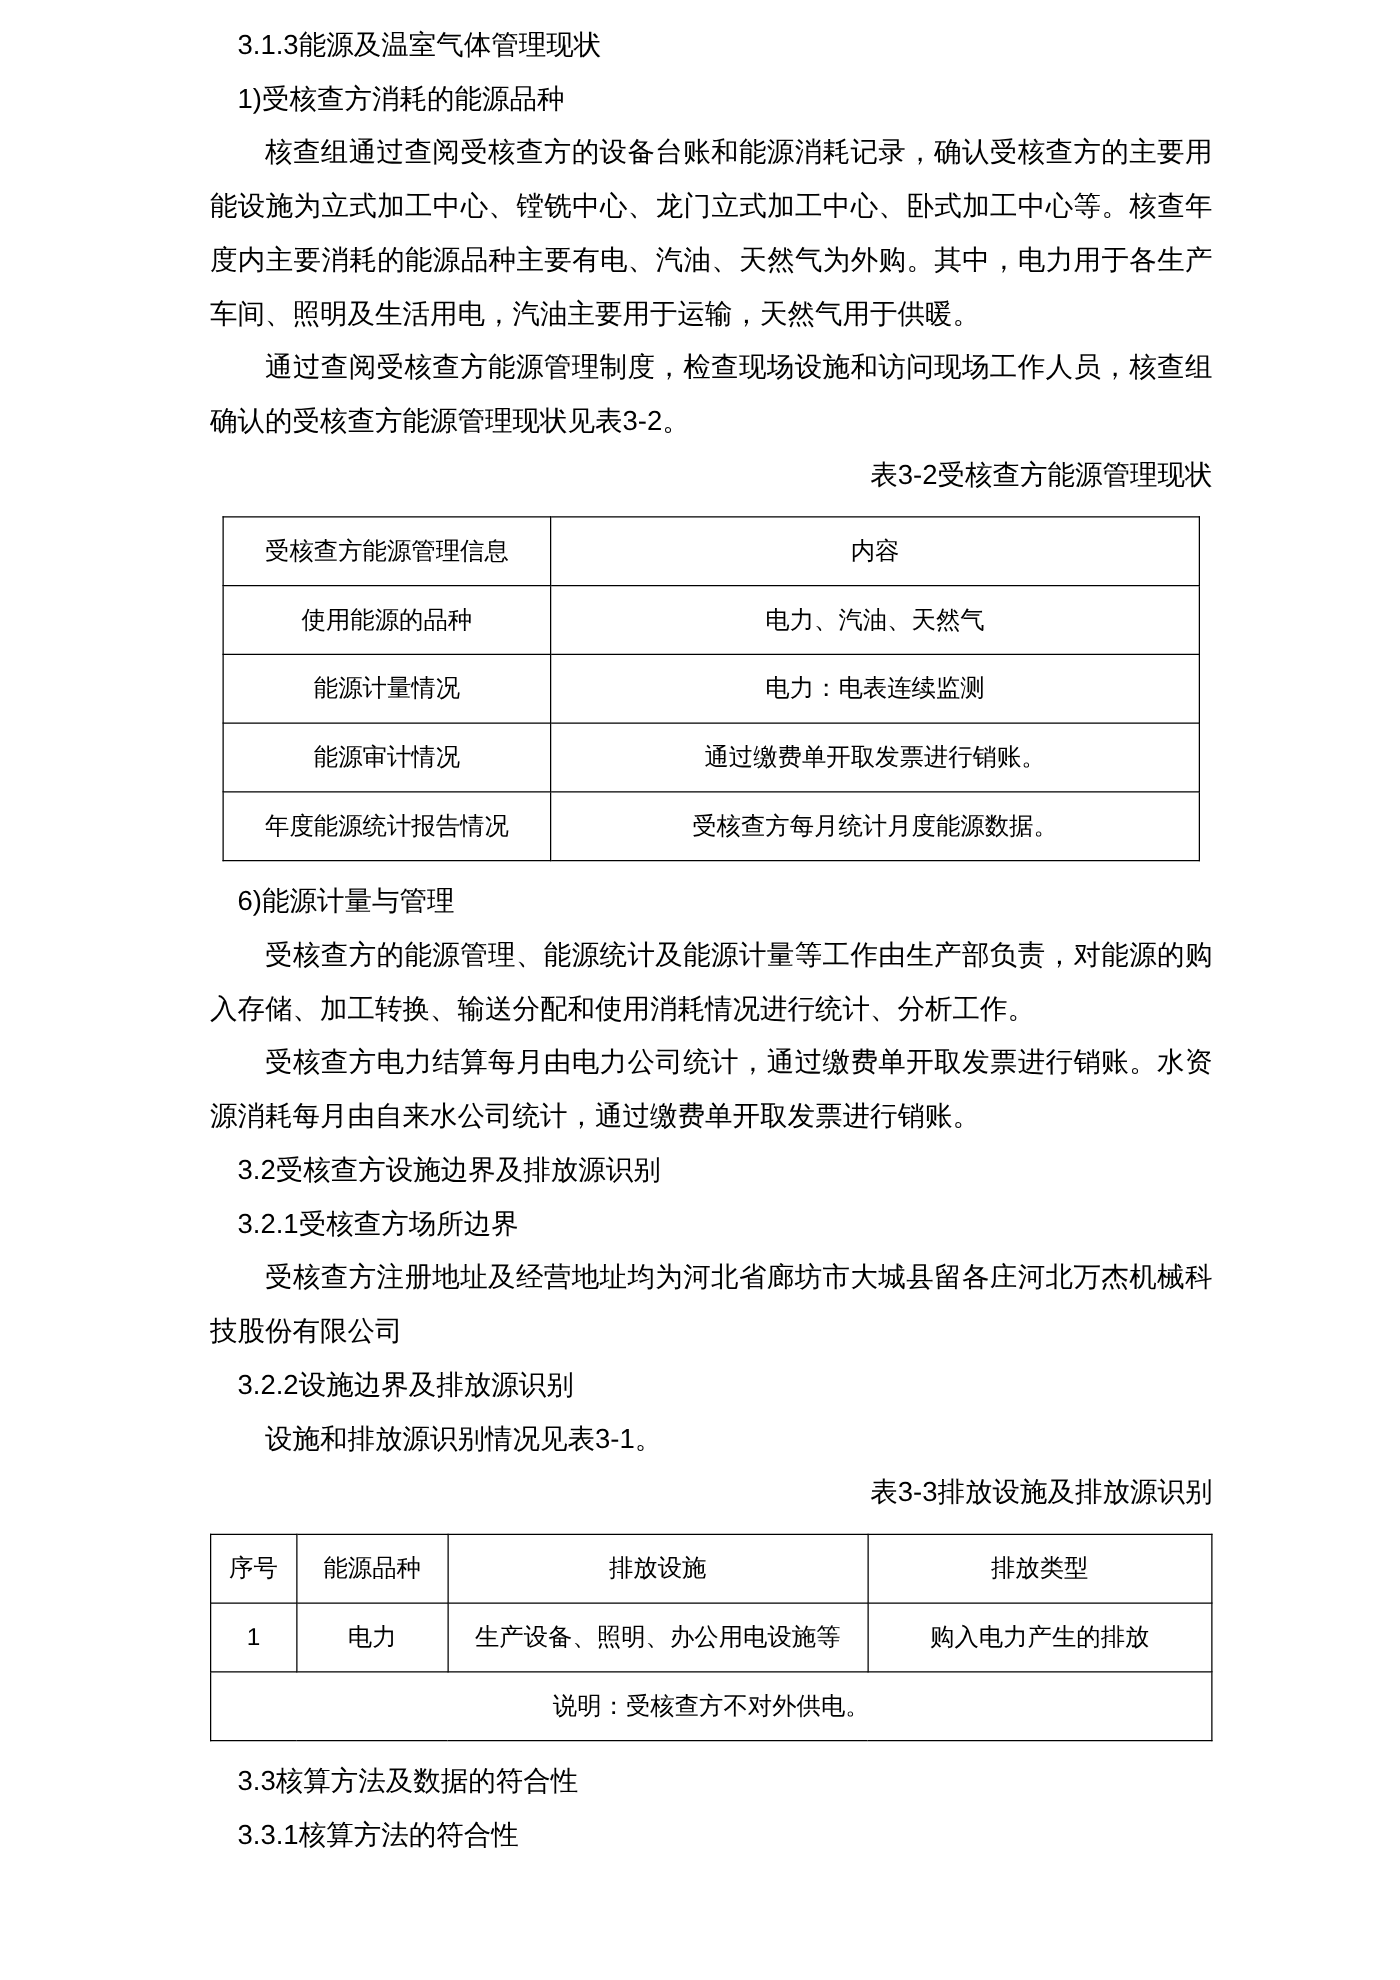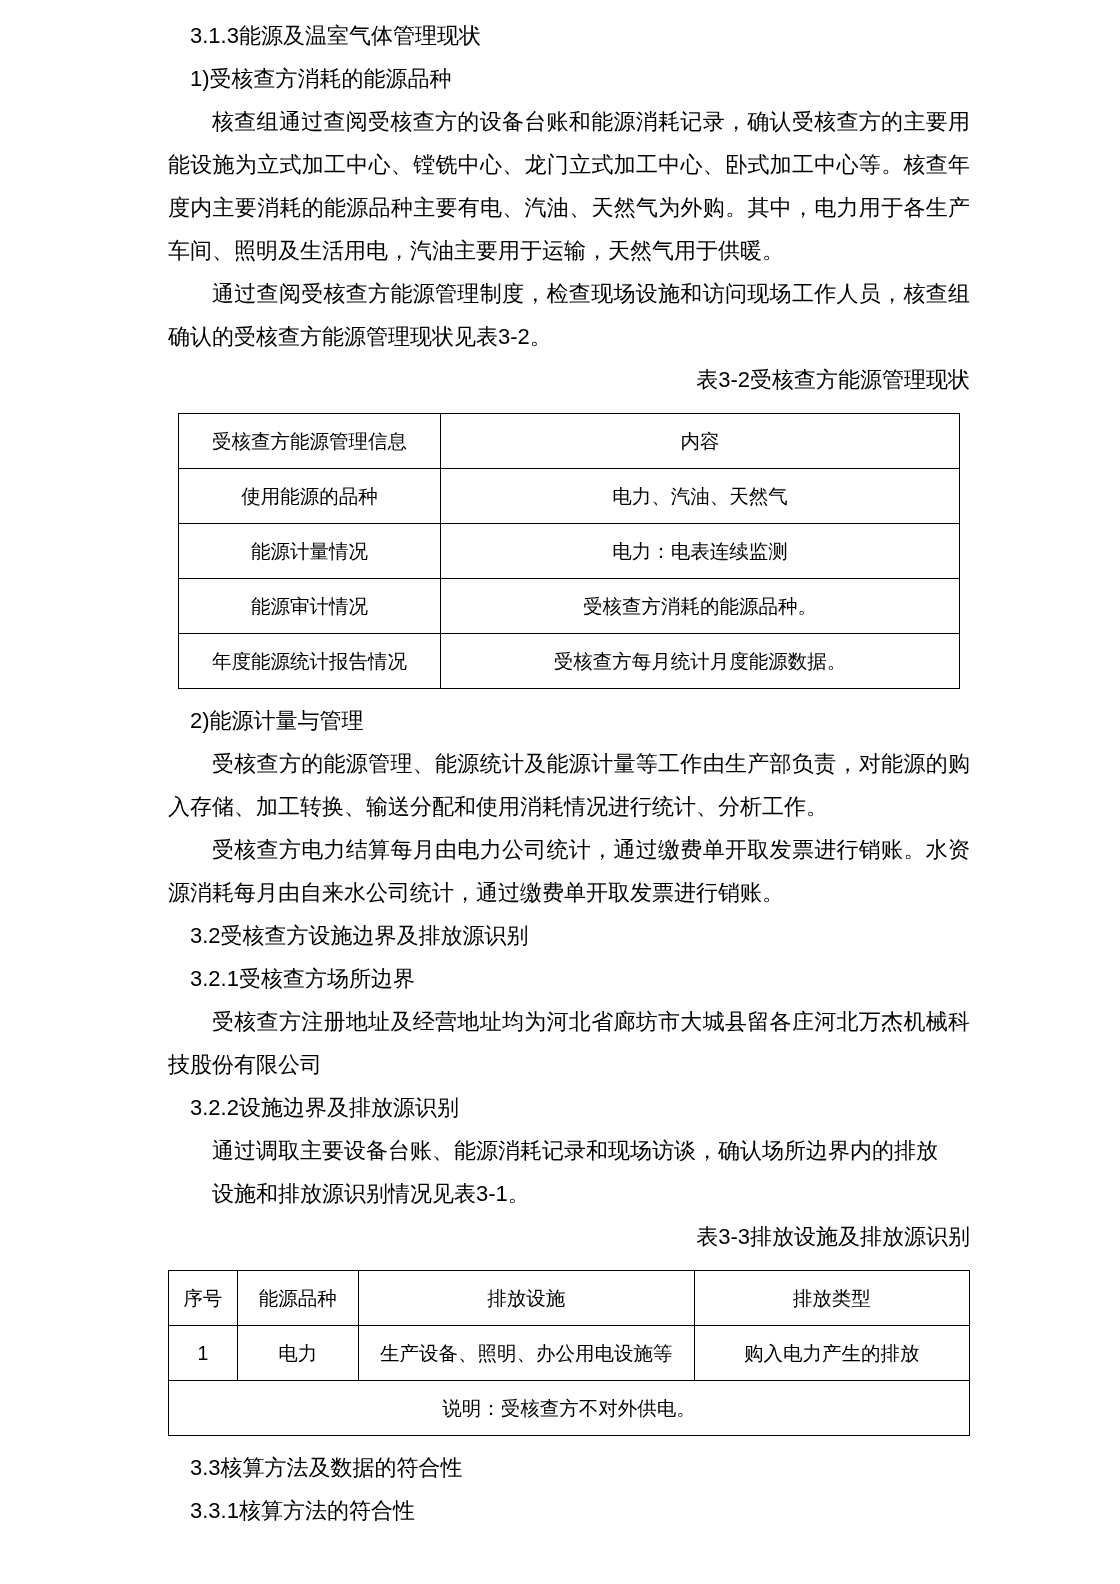--- a/index.html
+++ b/index.html
@@ -89,39 +89,38 @@
         <tr>
           <td class="c1">使用能源的品种</td>
           <td class="c2">电力、汽油、天然气</td>
         </tr>
         <tr>
           <td class="c1">能源计量情况</td>
           <td class="c2">电力：电表连续监测</td>
         </tr>
         <tr>
           <td class="c1">能源审计情况</td>
-          <td class="c2">受核查方消耗的能源品种。</td>
+          <td class="c2">通过缴费单开取发票进行销账。</td>
         </tr>
         <tr>
           <td class="c1">年度能源统计报告情况</td>
           <td class="c2">受核查方每月统计月度能源数据。</td>
         </tr>
       </tbody>
     </table>
   </div>
 
-  <p class="para indent1">2)能源计量与管理</p>
+  <p class="para indent1">6)能源计量与管理</p>
   <p class="para indent">受核查方的能源管理、能源统计及能源计量等工作由生产部负责，对能源的购入存储、加工转换、输送分配和使用消耗情况进行统计、分析工作。</p>
   <p class="para indent">受核查方电力结算每月由电力公司统计，通过缴费单开取发票进行销账。水资源消耗每月由自来水公司统计，通过缴费单开取发票进行销账。</p>
 
   <p class="para indent1">3.2受核查方设施边界及排放源识别</p>
   <p class="para indent1">3.2.1受核查方场所边界</p>
   <p class="para indent">受核查方注册地址及经营地址均为河北省廊坊市大城县留各庄河北万杰机械科技股份有限公司</p>
   <p class="para indent1">3.2.2设施边界及排放源识别</p>
-  <p class="para indent">通过调取主要设备台账、能源消耗记录和现场访谈，确认场所边界内的排放</p>
   <p class="para indent">设施和排放源识别情况见表3-1。</p>
 
   <p class="para center">表3-3排放设施及排放源识别</p>
 
   <div class="tbl-wrap-2">
     <table class="doc-table t2">
       <tbody>
         <tr>
           <td class="n">序号</td>
           <td class="k">能源品种</td>

